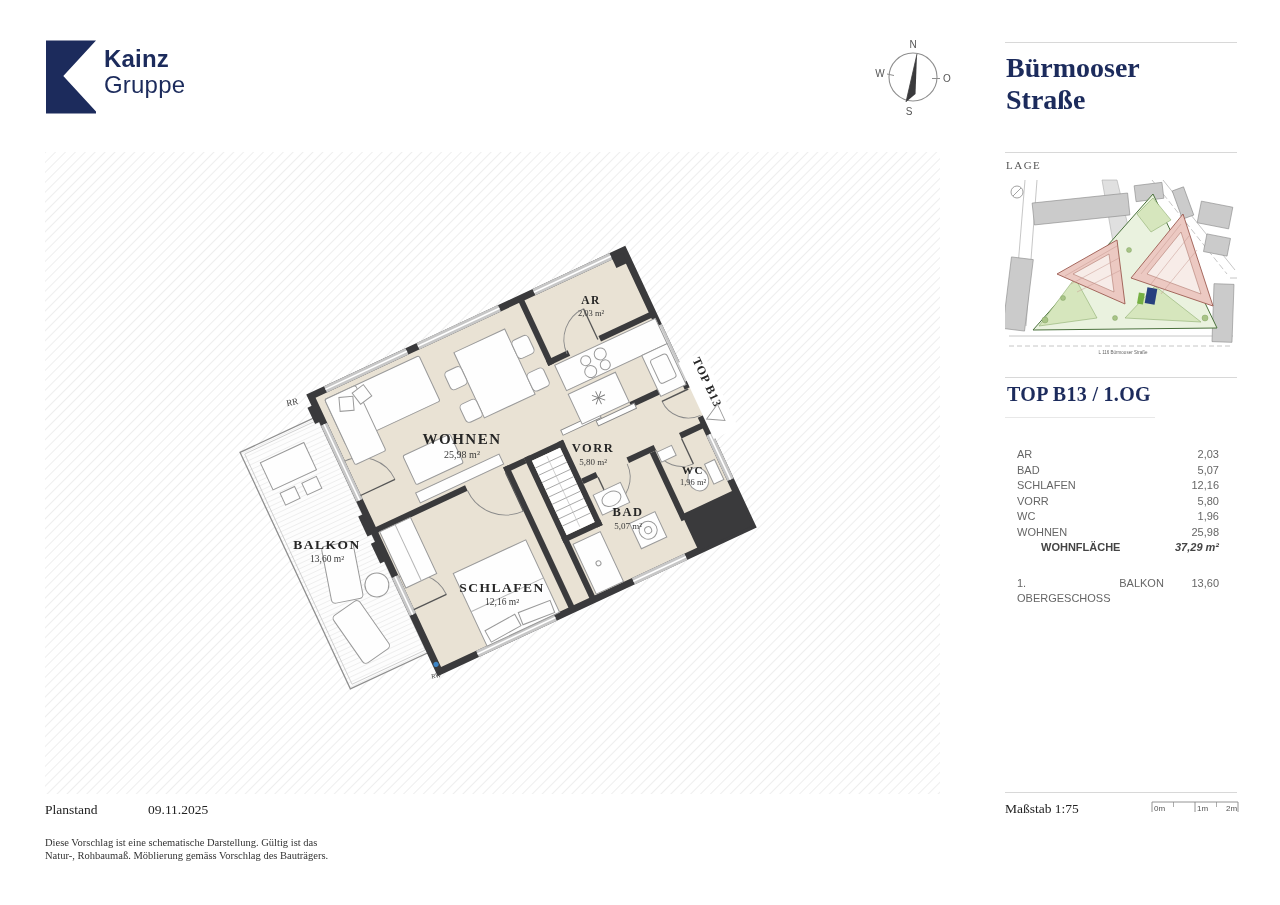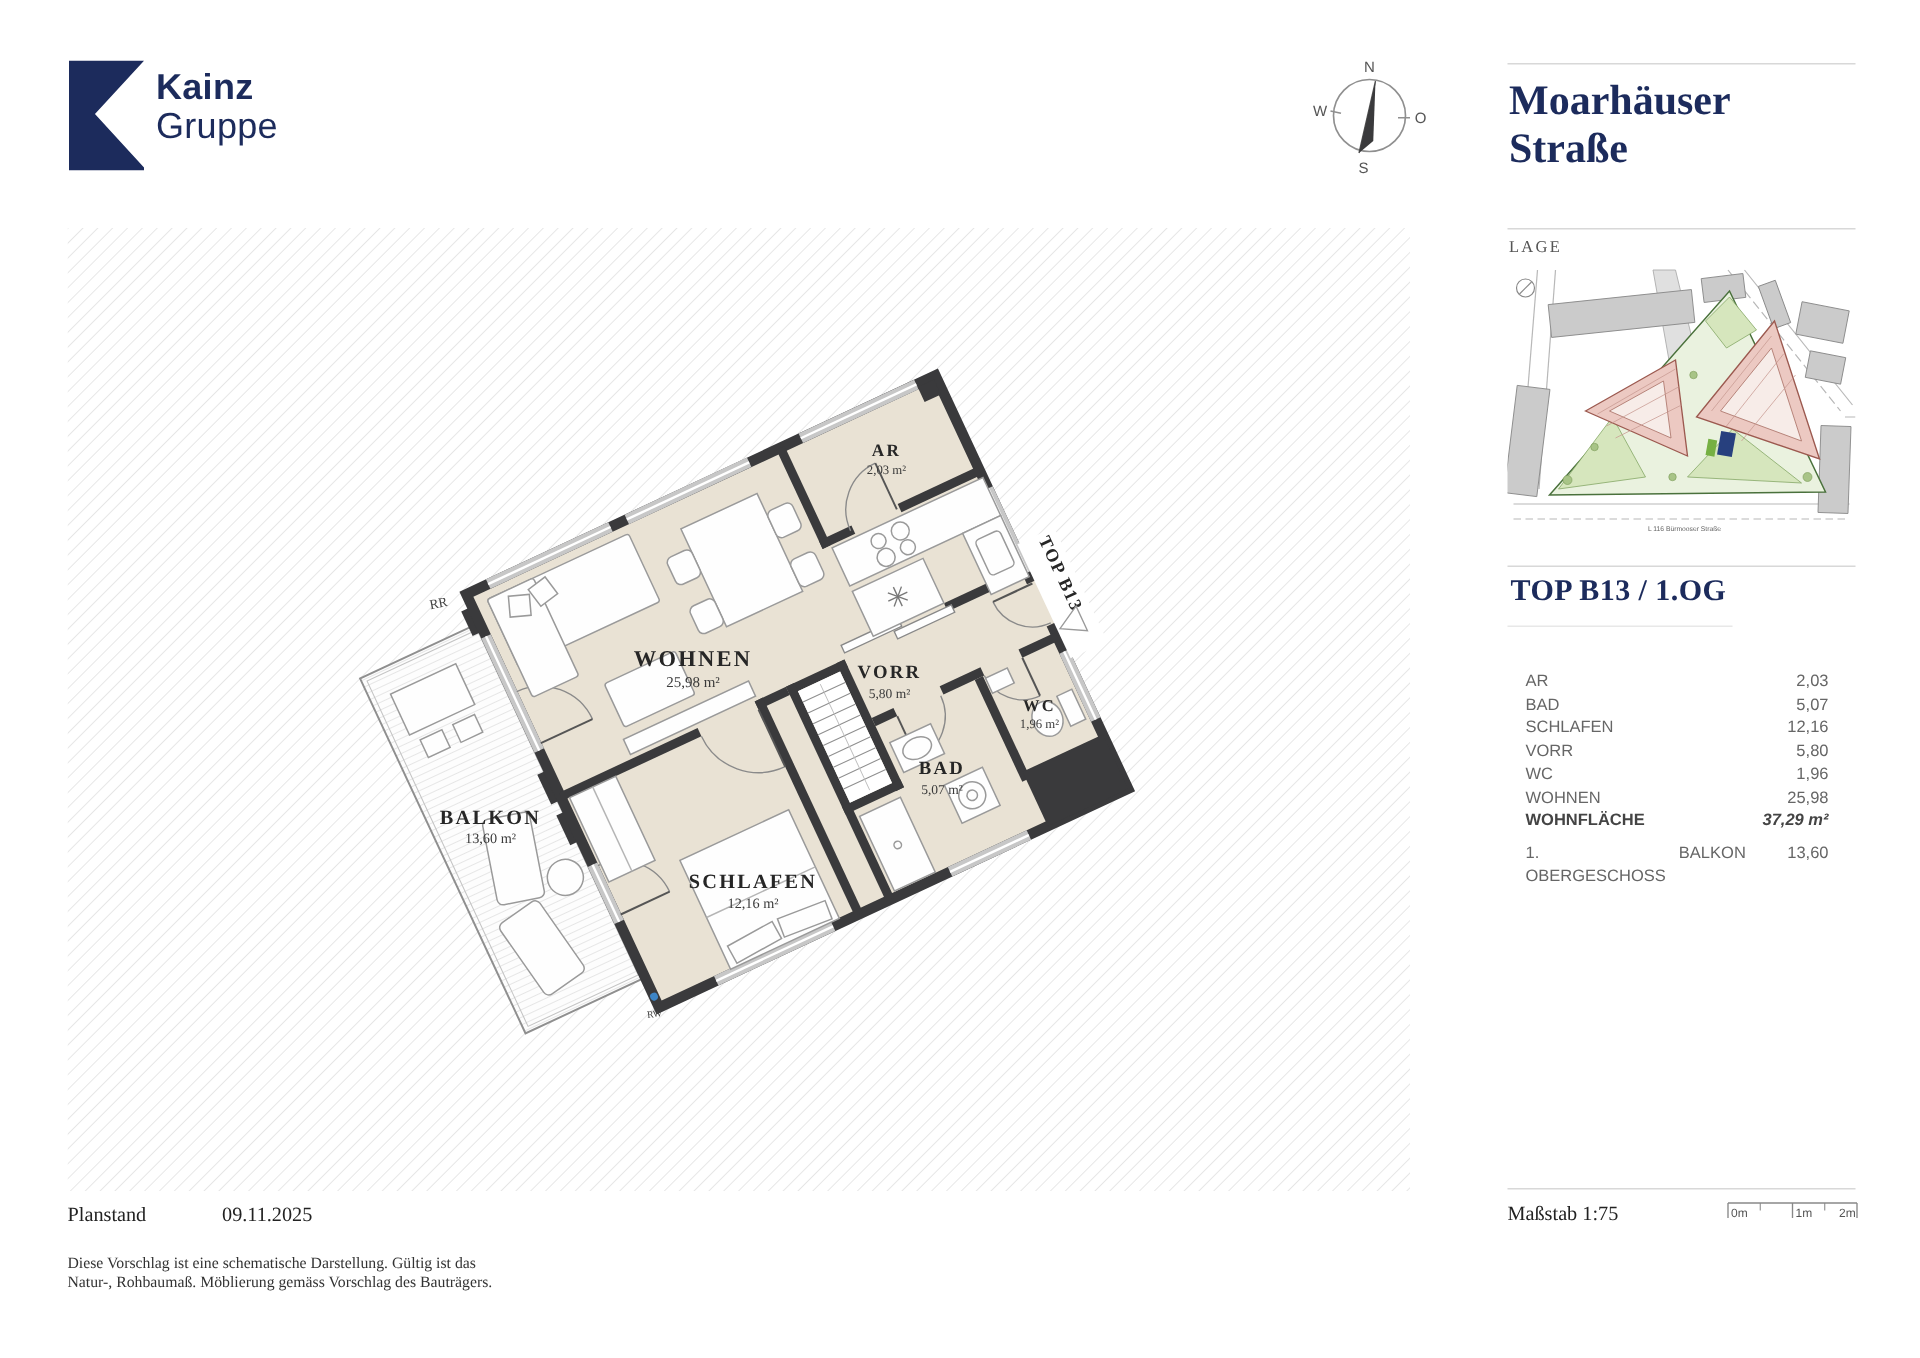--- a/index.html
+++ b/index.html
@@ -13,23 +13,23 @@
   .rule{position:absolute;left:1005px;width:232px;height:0;border-top:1px solid #d8d8d8;}
   .rule.light{border-top-color:#e8e8e8;}
   .proj-title{left:1006px;top:52px;color:#1c2b5c;font-family:"Liberation Serif",serif;
               font-weight:bold;font-size:28px;line-height:32px;}
   .lage-head{left:1006px;top:159px;color:#555;font-family:"Liberation Serif",serif;
              font-size:11px;letter-spacing:1.5px;}
   .unit-head{left:1007px;top:383px;color:#1c2b5c;font-family:"Liberation Serif",serif;
              font-weight:bold;font-size:20px;letter-spacing:.3px;}
   .areas{left:1017px;top:447px;width:202px;font-size:11px;color:#666;}
   .arow{display:flex;justify-content:space-between;height:15.5px;line-height:15.5px;}
-  .arow.total{font-weight:bold;color:#444;}
+  .arow.total{font-weight:bold;color:#444;margin-left:24px;}
   .arow.total .val{font-style:italic;}
-  .arow.outdoor{margin-top:6px;}
+  .arow.outdoor{margin-top:20px;}
   .arow .mid{width:70px;text-align:left;}
   .arow .lbl3{width:100px;}
   
   .planstand{left:45px;top:802px;font-family:"Liberation Serif",serif;font-size:13.5px;color:#222;}
   .planstand-date{left:148px;top:802px;font-family:"Liberation Serif",serif;font-size:13.5px;color:#222;}
   .disclaimer{left:45px;top:836px;font-family:"Liberation Serif",serif;font-size:10.5px;
               line-height:13px;color:#333;}
   .massstab{left:1005px;top:801px;font-family:"Liberation Serif",serif;font-size:13.5px;color:#222;text-align:center;}
   
   .room-name{font-family:"Liberation Serif",serif;font-weight:bold;fill:#262626;letter-spacing:1.5px;}
@@ -59,21 +59,21 @@
   <line x1="34" y1="70" x2="45" y2="22" stroke="#555" stroke-width="0.9"></line>
   <polygon points="45,22 34,70 43.5,62" fill="#3a3a3c"></polygon>
   <text class="compass-lbl" x="41" y="16" text-anchor="middle">N</text>
   <text class="compass-lbl" x="37" y="83" text-anchor="middle">S</text>
   <text class="compass-lbl" x="8" y="45" text-anchor="middle">W</text>
   <text class="compass-lbl" x="75" y="50" text-anchor="middle">O</text>
 </svg>
 
 <div class="rule" style="top:42px;"></div>
 <div class="abs proj-title">
-  <div>Moarhäuser</div>
+  <div>Bürmooser</div>
   <div>Straße</div>
 </div>
 <div class="rule" style="top:152px;"></div>
 <div class="abs lage-head">LAGE</div>
 
 <svg class="abs" style="left:1005px;top:178px;" width="232" height="182" viewBox="0 0 232 182">
   <rect width="232" height="182" fill="#ffffff"></rect>
 
   <g stroke="#b8b8b8" stroke-width="0.8" fill="none">
     <path d="M4,158 H228"></path>

